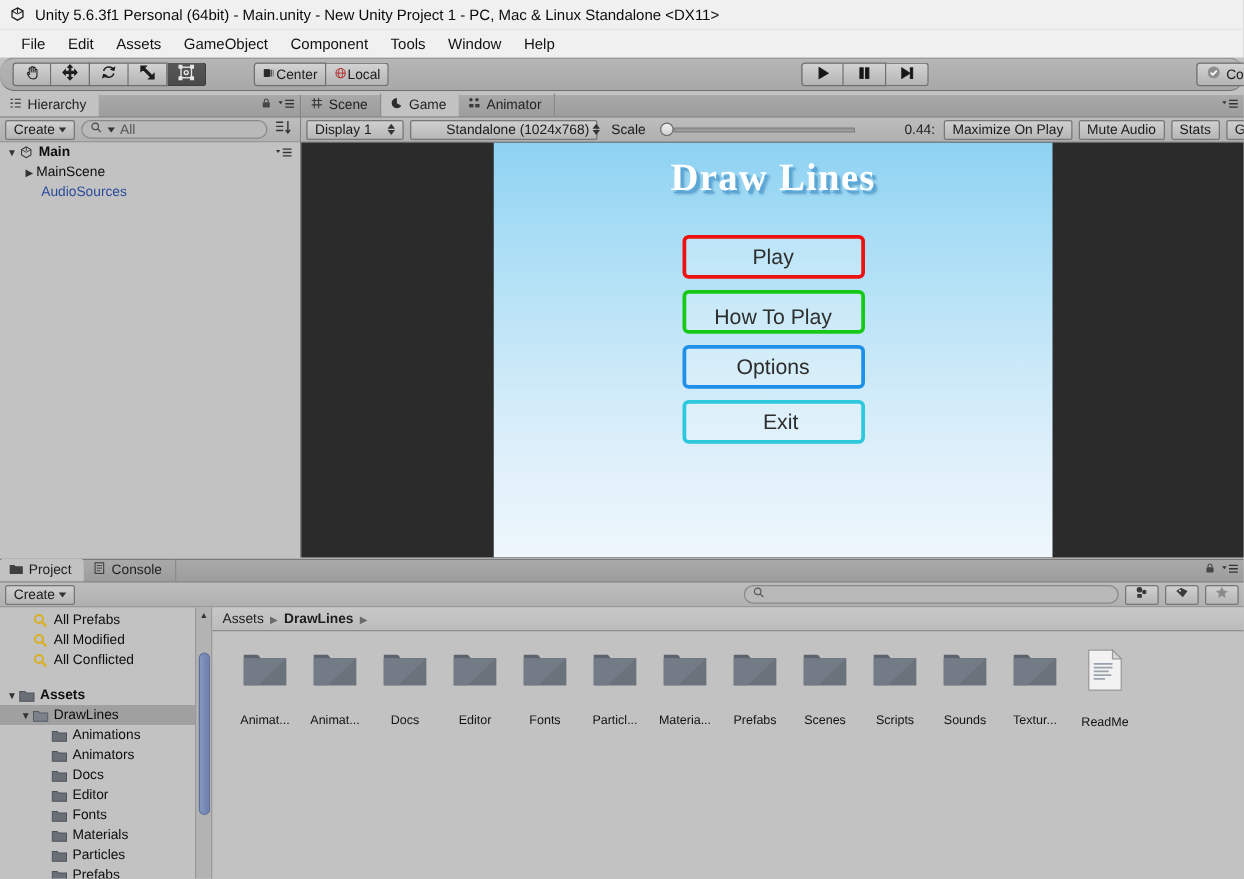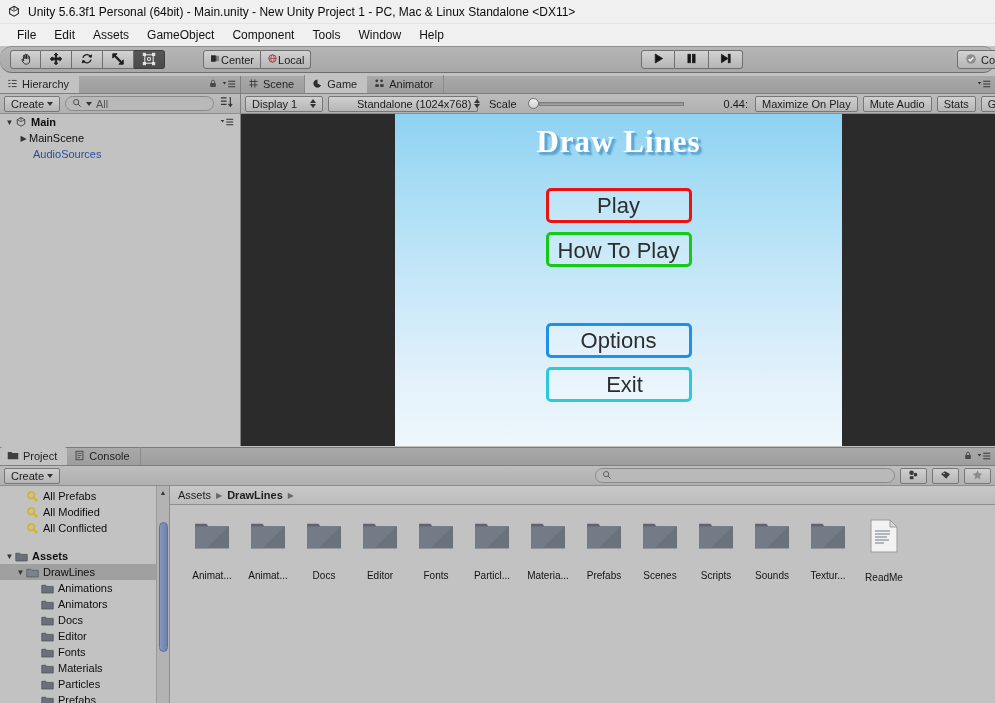--- a/index.html
+++ b/index.html
@@ -106,21 +106,21 @@
     background:linear-gradient(180deg,#8ed2f2 0%,#a8ddf5 22%,#cbe9f8 55%,#e2f1fb 80%,#eef7fc 100%);
   }
   .game-title {
     text-align:center; font-family:"Liberation Serif", serif; font-weight:bold;
     font-size:31px; color:#ffffff; letter-spacing:1px; margin-top:10px;
     text-shadow: 2px 2px 0 #5aa7d8, 3px 3px 2px rgba(40,110,160,.55);
   }
   .menu-buttons { margin-top:28px; display:flex; flex-direction:column; align-items:center; gap:9px; }
   .gbtn {
     width:146px; height:35px; border-radius:5px; display:flex; align-items:center; justify-content:center;
-    font-size:22px; color:#2d2d2d; background:rgba(255,255,255,.22);
+    font-size:17px; color:#2d2d2d; background:rgba(255,255,255,.22);
     border:3px solid #888;
   }
   
   #project { left:0; top:447px; width:995px; height:256px; border-top:1px solid #7a7a7a; }
   .proj-body { display:flex; height:calc(100% - 38px); }
   .proj-tree {
     width:170px; background:#c2c2c2; position:relative; overflow:hidden;
     border-right:1px solid #8d8d8d;
   }
   .trow { height:16px; display:flex; align-items:center; font-size:11px; color:#0d0d0d; }
@@ -426,21 +426,21 @@
     <div class="game-canvas">
       <div class="game-inner">
         <div class="game-title">Draw Lines</div>
         <div class="menu-buttons">
           <div class="gbtn" style="border-color: rgb(238, 17, 17);">
             <span>Play</span>
           </div>
           <div class="gbtn" style="border-color: rgb(22, 201, 22); align-items: flex-end;">
             <span>How To Play</span>
           </div>
-          <div class="gbtn" style="border-color: rgb(30, 144, 232); margin-top: 47px;">
+          <div class="gbtn" style="border-color: rgb(30, 144, 232);">
             <span>Options</span>
           </div>
           <div class="gbtn" style="border-color: rgb(46, 200, 221); padding-left: 12px;">
             <span>Exit</span>
           </div>
         </div>
       </div>
     </div>
   </div>
 

